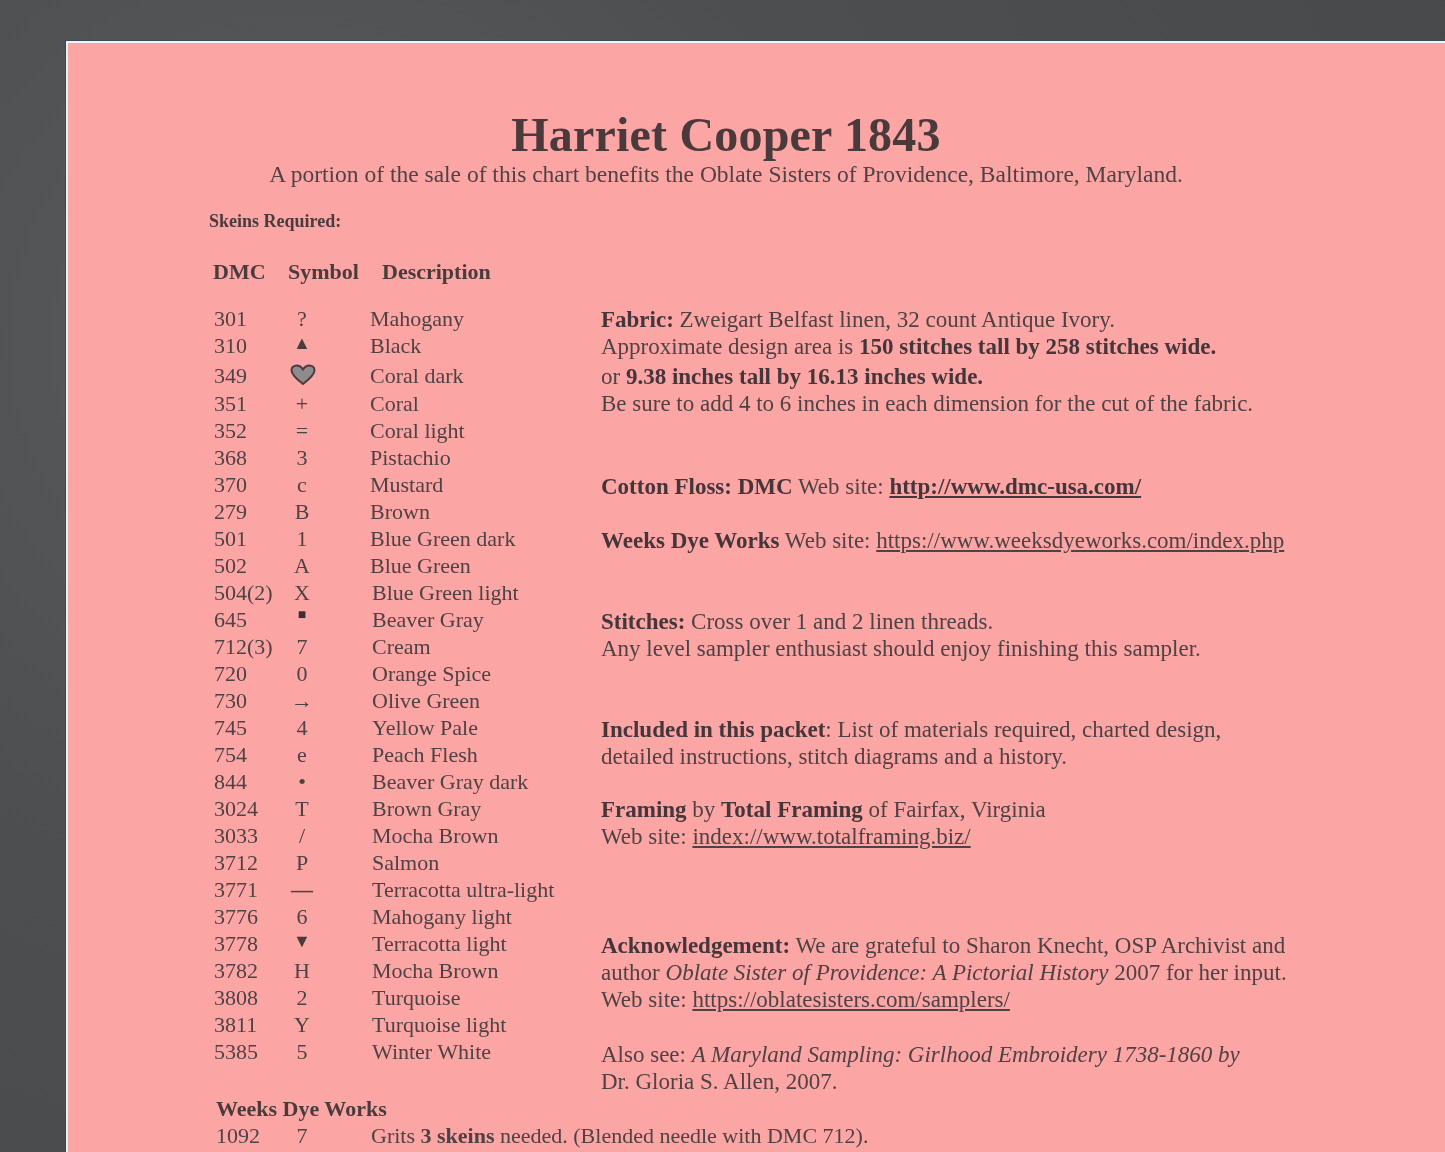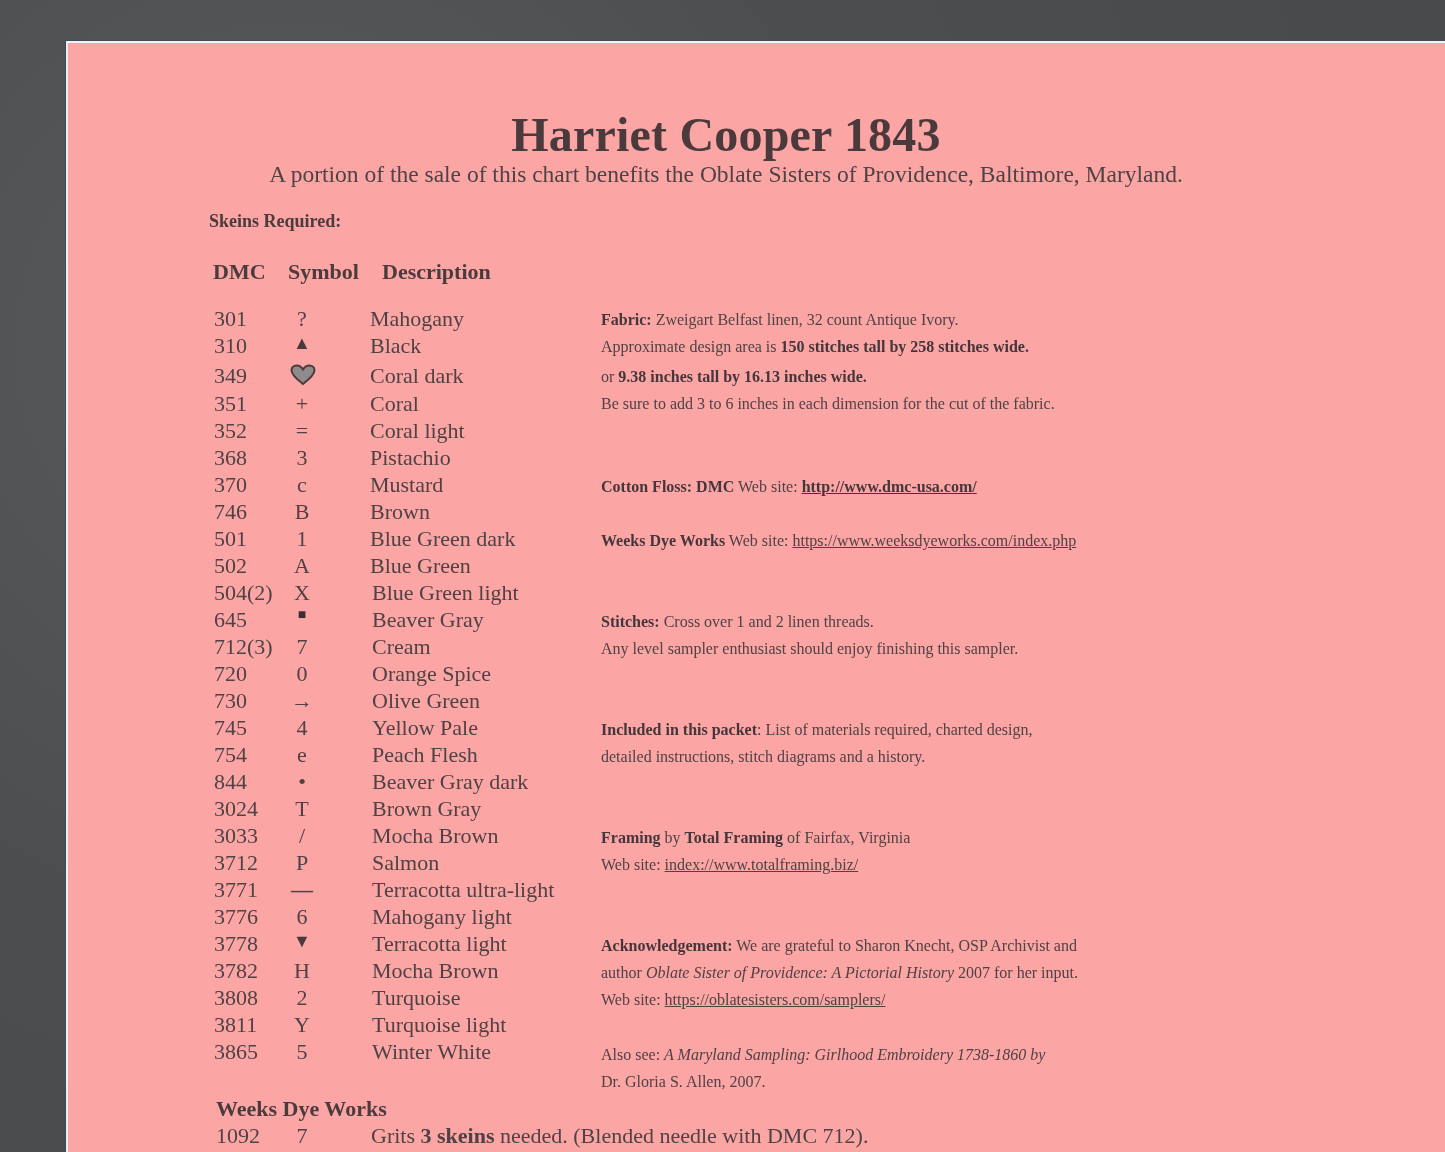--- a/index.html
+++ b/index.html
@@ -16,21 +16,21 @@
   }
   .abs { position:absolute; white-space:nowrap; }
   .title { left:0; width:1320px; top:66px; text-align:center; font-size:48px; font-weight:bold; color:#4a3a3c; letter-spacing:0.2px; }
   .subtitle { left:0; width:1320px; top:120px; text-align:center; font-size:23.5px; color:#4f4244; }
   .h-skeins { left:143px; top:170px; font-size:18px; font-weight:bold; color:#4a3b3d; }
   .col-head { top:218px; font-size:22px; font-weight:bold; color:#4a3b3d; }
   .row { position:absolute; left:0; height:27px; font-size:22px; color:#4f4244; white-space:nowrap; }
   .row .dmc { position:absolute; left:148px; }
   .row .sym { position:absolute; left:224px; width:24px; text-align:center; }
   .row .desc { position:absolute; left:304px; }
-  .right { position:absolute; left:535px; font-size:16px; color:#4f4244; white-space:nowrap; line-height:27px; }
+  .right { position:absolute; left:535px; font-size:23px; color:#4f4244; white-space:nowrap; line-height:27px; }
   .right b { color:#44363a; }
   .link { text-decoration:underline; color:#4f4244; }
   .link-b { text-decoration:underline; font-weight:bold; color:#44363a; }
   .heart { display:inline-block; width:26px; height:22px; vertical-align:-3px; }
   .tri { font-size:18px; color:#4a3a3c; }
   .sq { font-size:14px; color:#3f2e31; }
 </style>
 </head>
 <body>
 
@@ -77,21 +77,21 @@
         <span class="dmc">368</span>
         <span class="sym">3</span>
         <span class="desc">Pistachio</span>
       </div>
       <div class="row" style="top: 431px;">
         <span class="dmc">370</span>
         <span class="sym">c</span>
         <span class="desc">Mustard</span>
       </div>
       <div class="row" style="top: 458px;">
-        <span class="dmc">746</span>
+        <span class="dmc">279</span>
         <span class="sym">B</span>
         <span class="desc">Brown</span>
       </div>
       <div class="row" style="top: 485px;">
         <span class="dmc">501</span>
         <span class="sym">1</span>
         <span class="desc">Blue Green dark</span>
       </div>
       <div class="row" style="top: 512px;">
         <span class="dmc">502</span>
@@ -177,59 +177,59 @@
         <span class="dmc">3808</span>
         <span class="sym">2</span>
         <span class="desc" style="left: 306px;">Turquoise</span>
       </div>
       <div class="row" style="top: 971px;">
         <span class="dmc">3811</span>
         <span class="sym">Y</span>
         <span class="desc" style="left: 306px;">Turquoise light</span>
       </div>
       <div class="row" style="top: 998px;">
-        <span class="dmc">3865</span>
+        <span class="dmc">5385</span>
         <span class="sym">5</span>
         <span class="desc" style="left: 306px;">Winter White</span>
       </div>
     </div>
 
   <div class="abs" style="left:150px; top:1055px; font-size:22px; font-weight:bold; color:#4a3b3d;">Weeks Dye Works</div>
   <div class="row" style="top:1082px;">
     <span class="dmc" style="left:150px">1092</span>
     <span class="sym">7</span>
     <span class="desc" style="left:305px"><span>Grits </span><b>3 skeins</b><span> needed.  (Blended needle with DMC 712).</span></span>
   </div>
 
   <div class="right" style="top:265px;">
     <div><b>Fabric:</b><span> Zweigart Belfast linen, 32 count Antique Ivory.</span></div>
     <div><span>Approximate design area is </span><b>150 stitches tall by 258 stitches wide.</b></div>
     <div style="margin-top:3px"><span>or </span><b>9.38 inches tall by 16.13 inches wide.</b></div>
-    <div><span>Be sure to add 3 to 6 inches in each dimension for the cut of the fabric.</span></div>
+    <div><span>Be sure to add 4 to 6 inches in each dimension for the cut of the fabric.</span></div>
   </div>
 
   <div class="right" style="top:432px;">
     <b>Cotton Floss:  DMC</b><span> Web site:  </span><span class="link-b">http://www.dmc-usa.com/</span>
   </div>
 
   <div class="right" style="top:486px;">
     <b>Weeks Dye Works</b><span> Web site: </span><span class="link">https://www.weeksdyeworks.com/index.php</span>
   </div>
 
   <div class="right" style="top:567px;font-family:Liberation Serif, serif;">
     <div><b>Stitches:</b><span> Cross over 1 and 2 linen threads.</span></div>
     <div><span>Any level sampler enthusiast should enjoy finishing this sampler.</span></div>
   </div>
 
   <div class="right" style="top:675px;">
     <div><b>Included in this packet</b><span>: List of materials required, charted design,</span></div>
     <div><span>detailed instructions, stitch diagrams and a history.</span></div>
   </div>
 
-  <div class="right" style="top:783px;">
+  <div class="right" style="top:755px;">
     <div><b>Framing</b><span> by </span><b>Total Framing</b><span> of Fairfax, Virginia</span></div>
     <div><span>Web site:  </span><span class="link">index://www.totalframing.biz/</span></div>
   </div>
 
   <div class="right" style="top:891px;">
     <div><b>Acknowledgement:</b><span> We are grateful to Sharon Knecht, OSP Archivist and</span></div>
     <div><span>author </span><i>Oblate Sister of Providence: A Pictorial History</i><span> 2007 for her input.</span></div>
     <div><span>Web site: </span><span class="link">https://oblatesisters.com/samplers/</span></div>
   </div>
 

